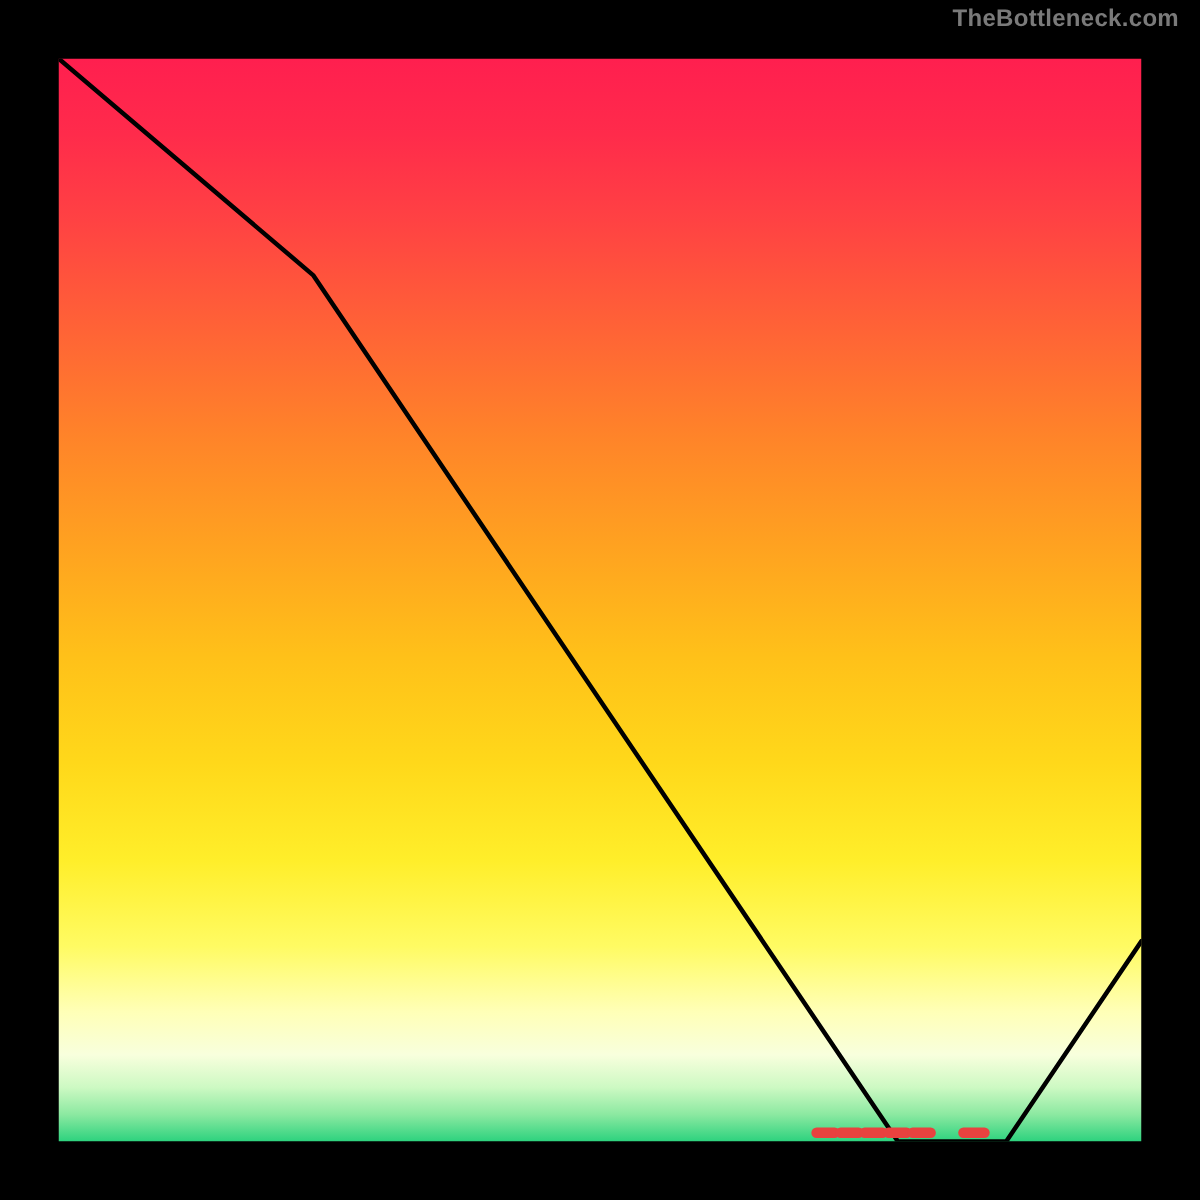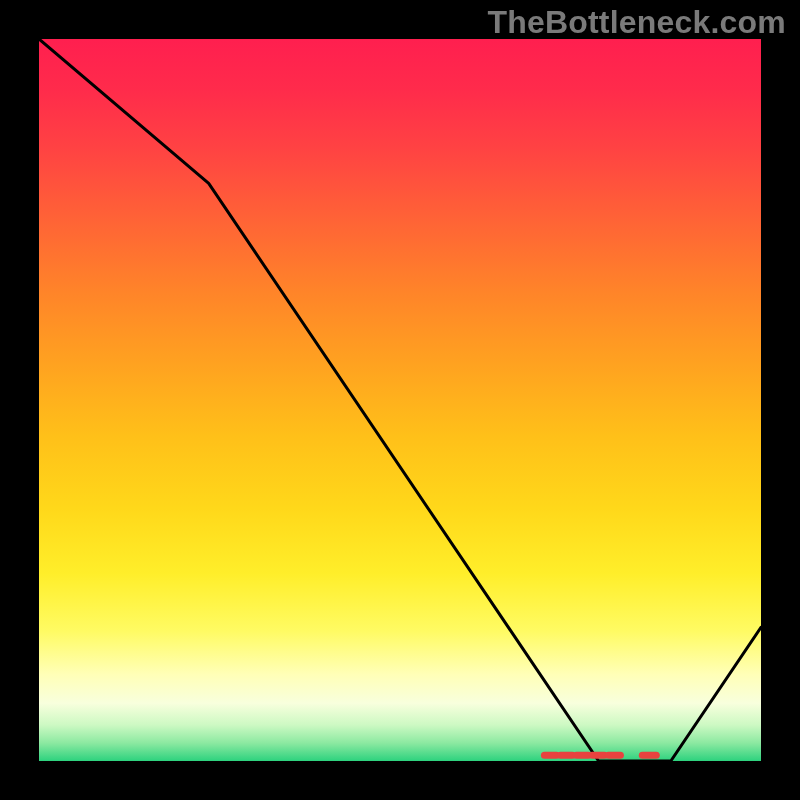--- a/index.html
+++ b/index.html
@@ -13,21 +13,21 @@
   }
   .wrap {
     position: relative;
     width: 800px;
     height: 800px;
   }
   .watermark {
     position: absolute;
     top: 4px;
     right: 14px;
-    font-size: 32px;
+    font-size: 16px;
     font-weight: 600;
     color: #7a7a7a;
     letter-spacing: 0.2px;
     z-index: 10;
   }
   .plot {
     position: absolute;
     left: 35px;
     top: 35px;
     width: 730px;

